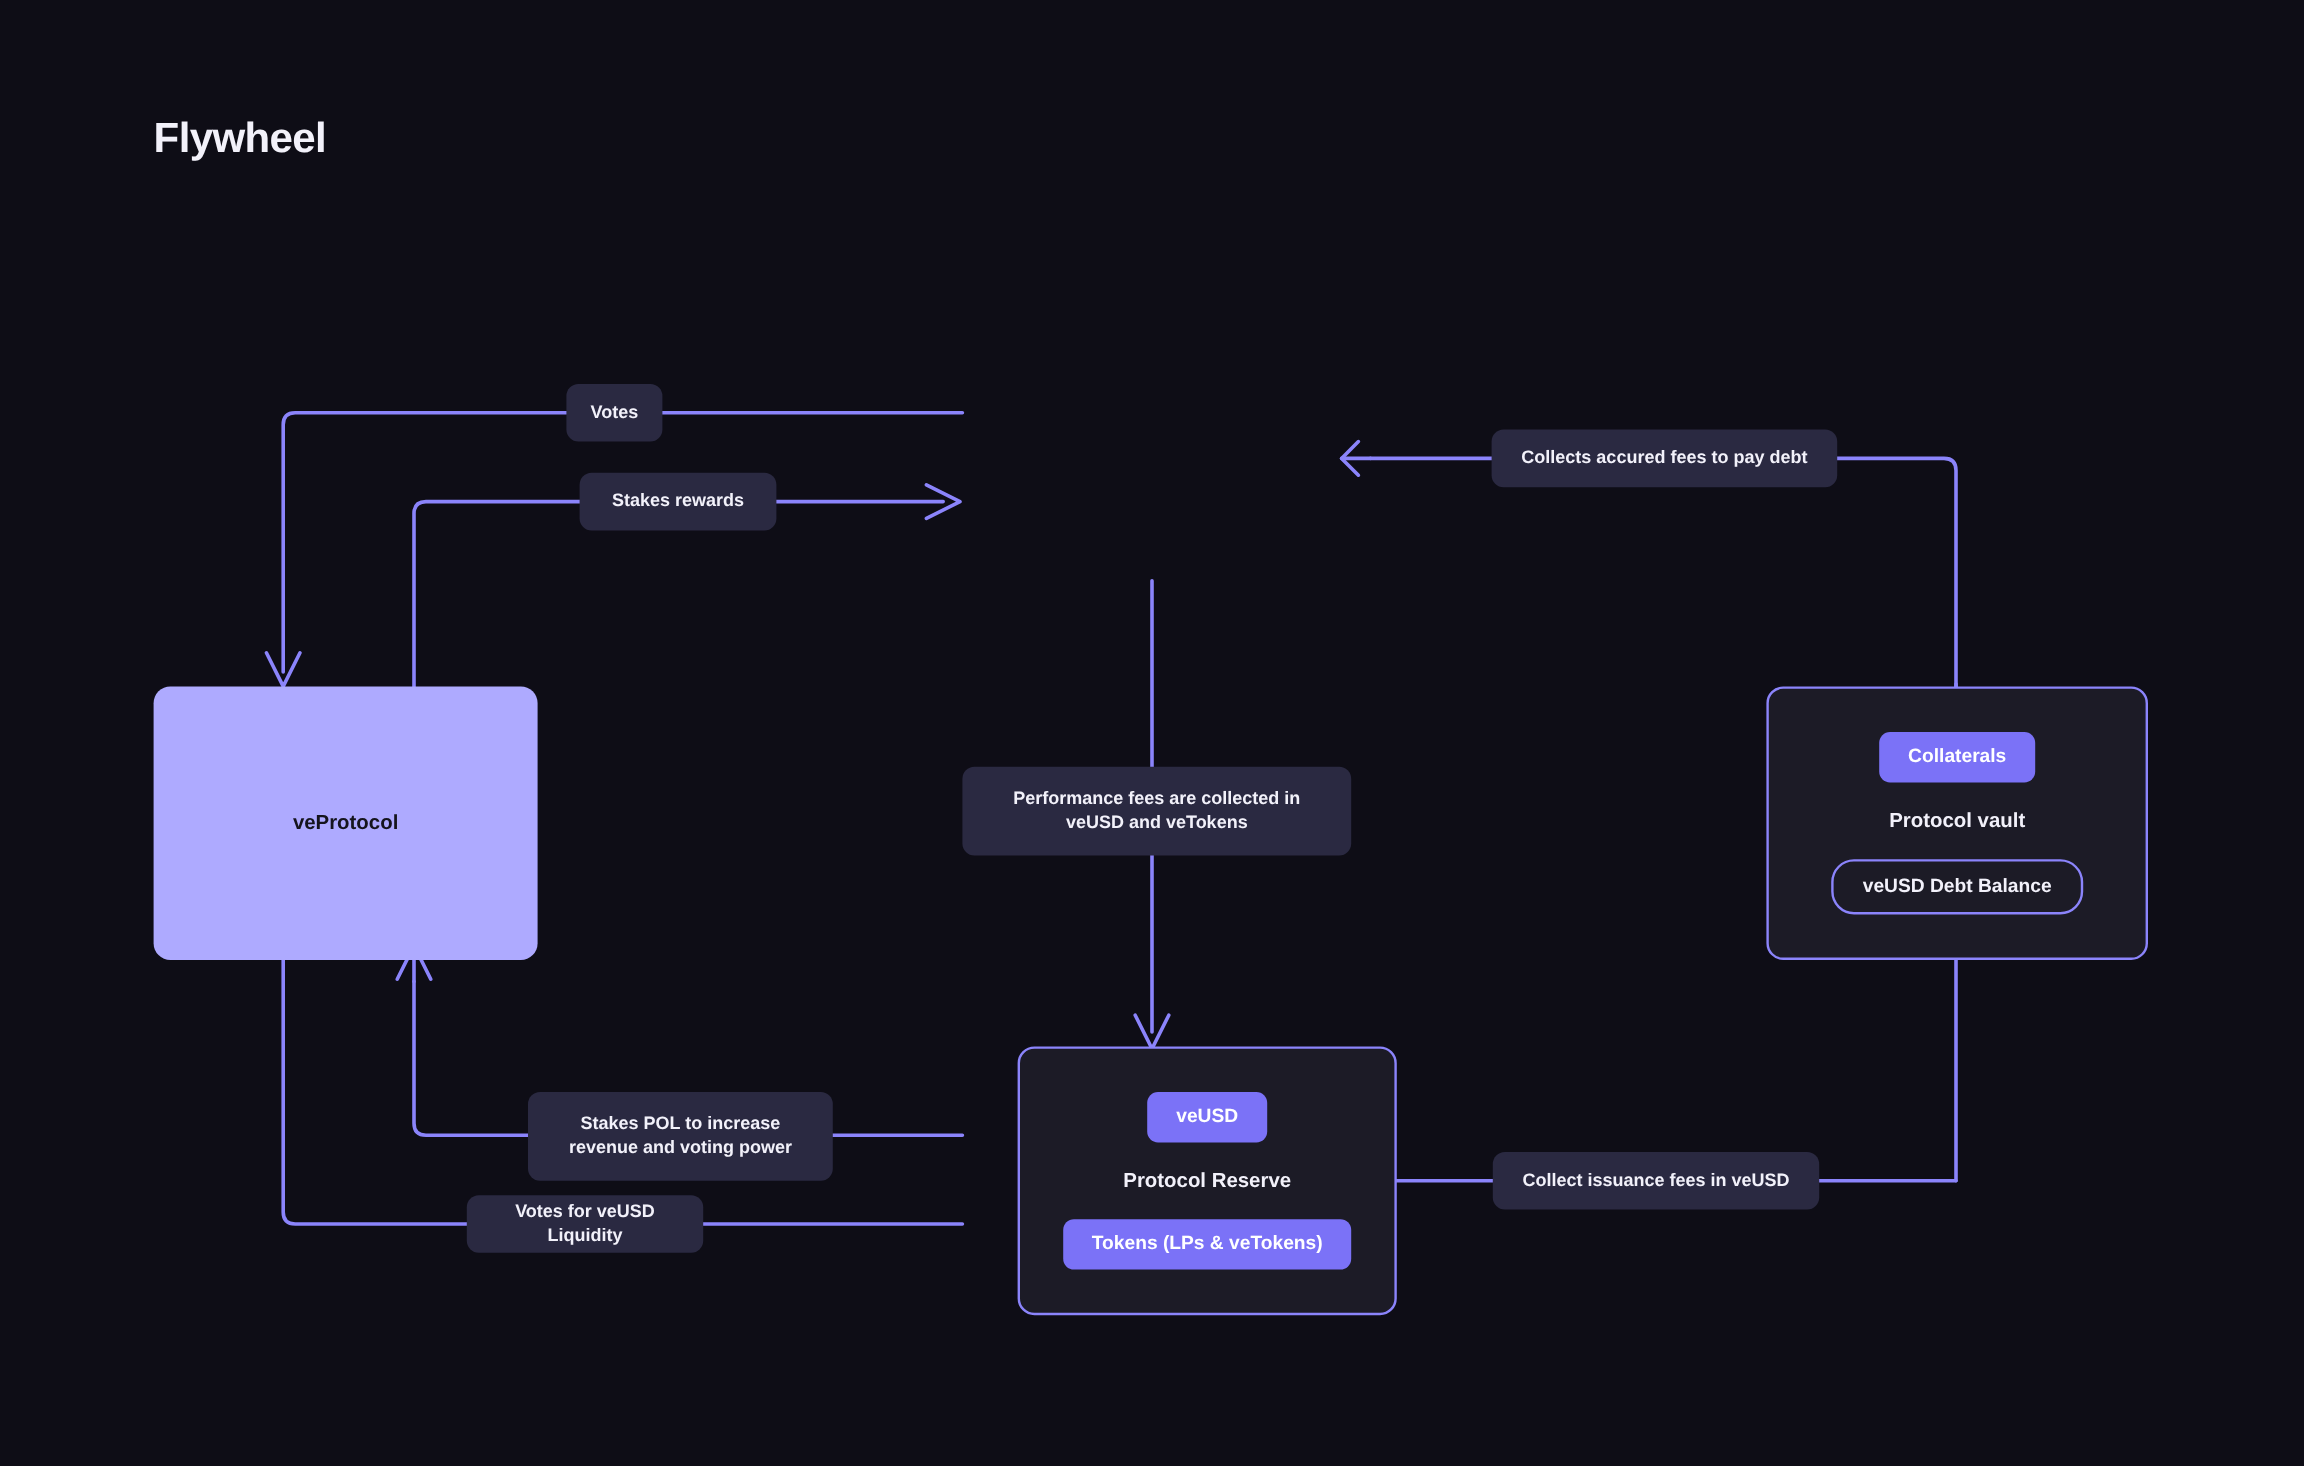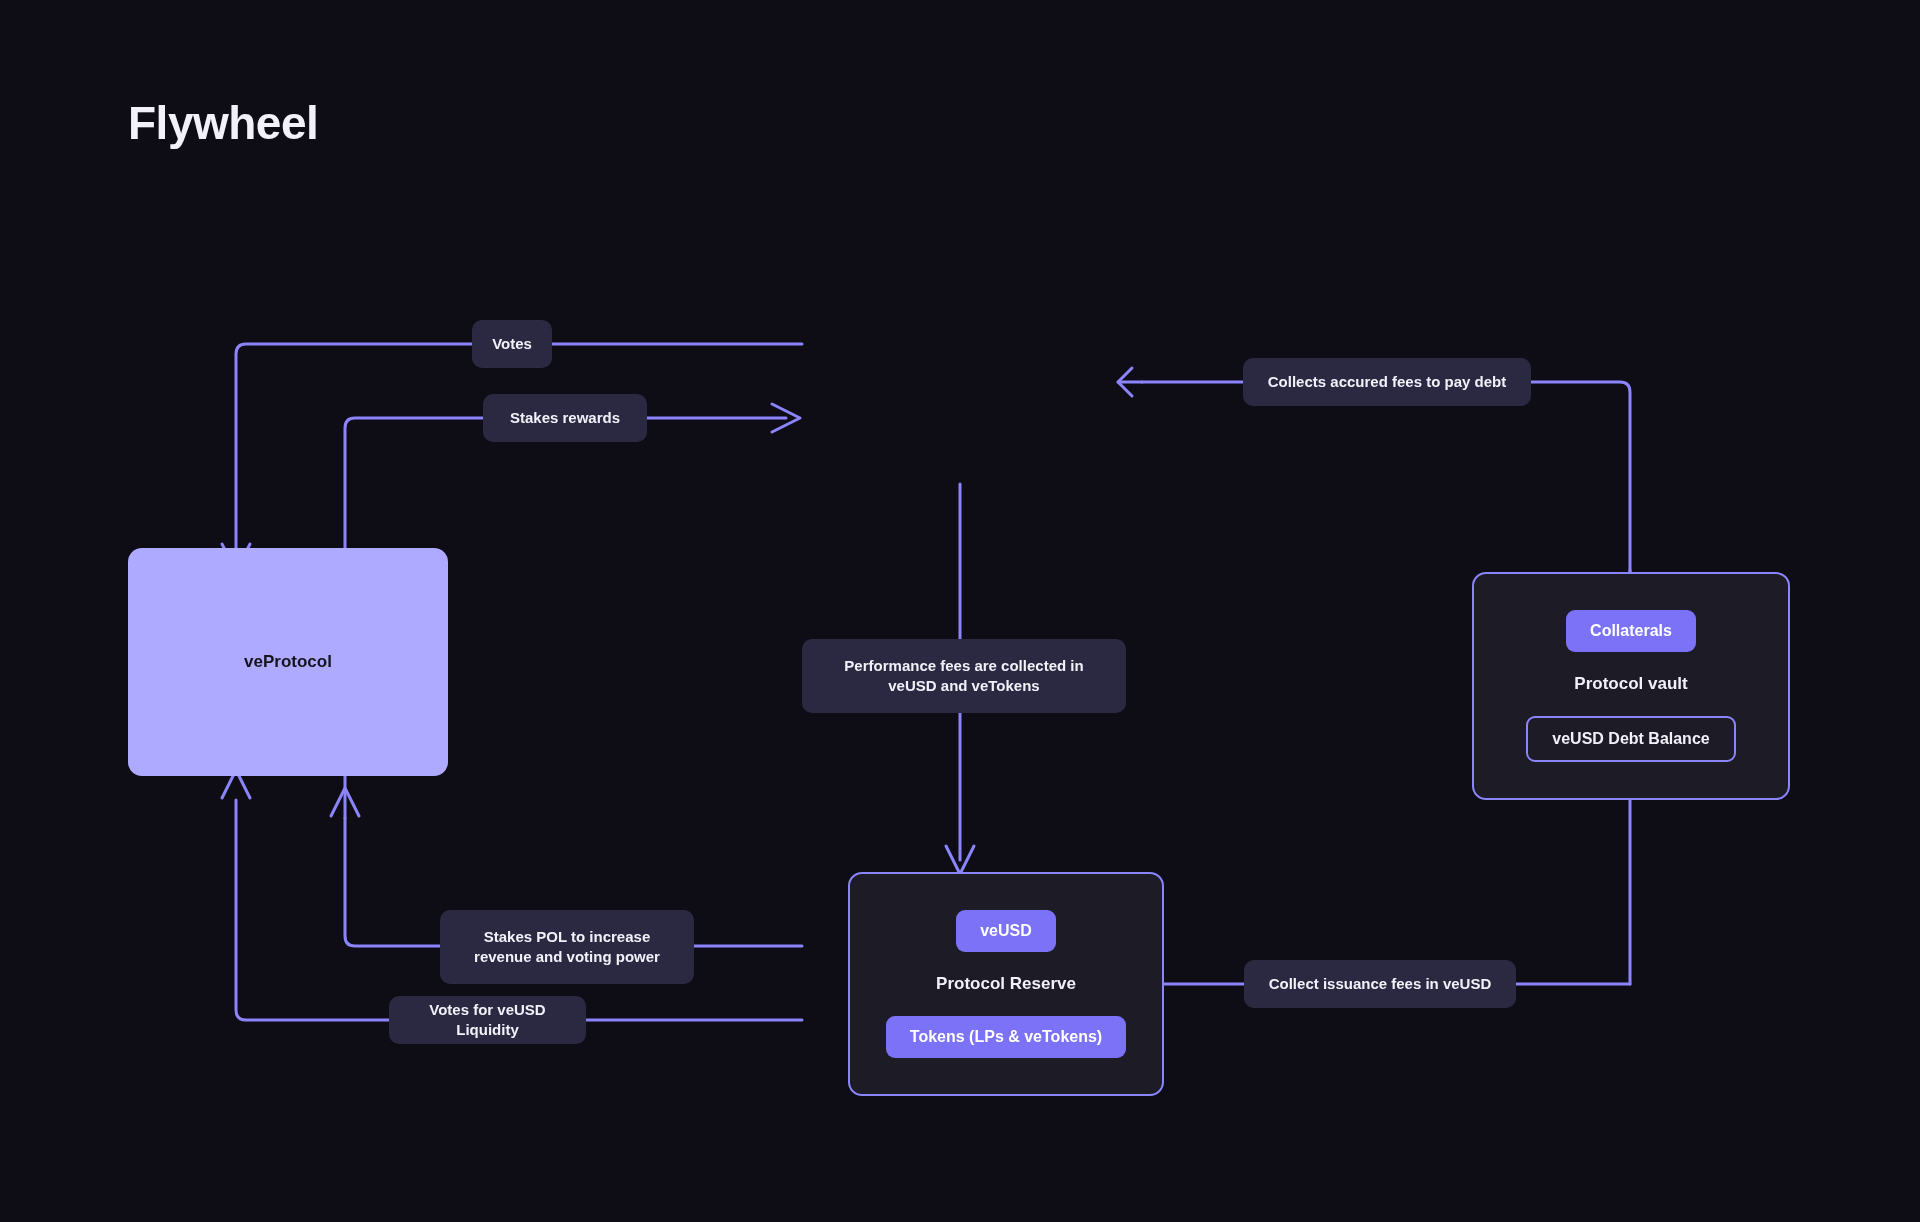--- a/index.html
+++ b/index.html
@@ -9,21 +9,21 @@
     font-family: "Liberation Sans", sans-serif;
     overflow: hidden;
   }
   #stage { position: relative; width: 1920px; height: 1222px; }
 
   #wires { position: absolute; inset: 0; width: 1920px; height: 1222px; }
 
   .page-title {
     position: absolute;
     left: 128px; top: 96px;
-    font-size: 46px; font-weight: bold;
+    font-size: 35px; font-weight: bold;
     color: #f2f1fa;
     letter-spacing: -0.5px;
   }
 
   
   .node {
     position: absolute;
     border-radius: 14px;
     display: flex; flex-direction: column;
     align-items: center; justify-content: center;
@@ -47,21 +47,21 @@
     font-size: 16px; font-weight: bold;
     border-radius: 9px;
     padding: 12px 24px;
     white-space: nowrap;
   }
   .badge-outline {
     background: transparent;
     color: #f2f1fa;
     font-size: 16px; font-weight: bold;
     border: 2.5px solid #8b84fb;
-    border-radius: 9px;
+    border-radius: 19px;
     padding: 12px 24px;
     white-space: nowrap;
   }
 
   
   .vault-icon {
     width: 42px; height: 34px;
     background: #ffffff;
     border-radius: 8px;
     display: flex; align-items: center; justify-content: center;
@@ -116,21 +116,21 @@
 
       <path d="M 802 946 L 355 946 Q 345 946 345 936 L 345 818"></path>
       <path d="M 331 816 L 345 788 L 359 816"></path>
 
       <path d="M 802 1020 L 246 1020 Q 236 1020 236 1010 L 236 800"></path>
       <path d="M 222 798 L 236 770 L 250 798"></path>
     </g>
   </svg>
 
 
-  <div class="node solid" style="left:128px; top:548px; width:320px; height:228px;">
+  <div class="node solid" style="left:128px; top:572px; width:320px; height:228px;">
     <div class="node-title">veProtocol</div>
   </div>
 
   <div class="node outlined" style="left:1472px; top:572px; width:318px; height:228px;">
     <div class="badge-fill">Collaterals</div>
     <div class="node-title">Protocol vault</div>
     <div class="badge-outline">veUSD Debt Balance</div>
   </div>
 
   <div class="node outlined" style="left:848px; top:872px; width:316px; height:224px;">

